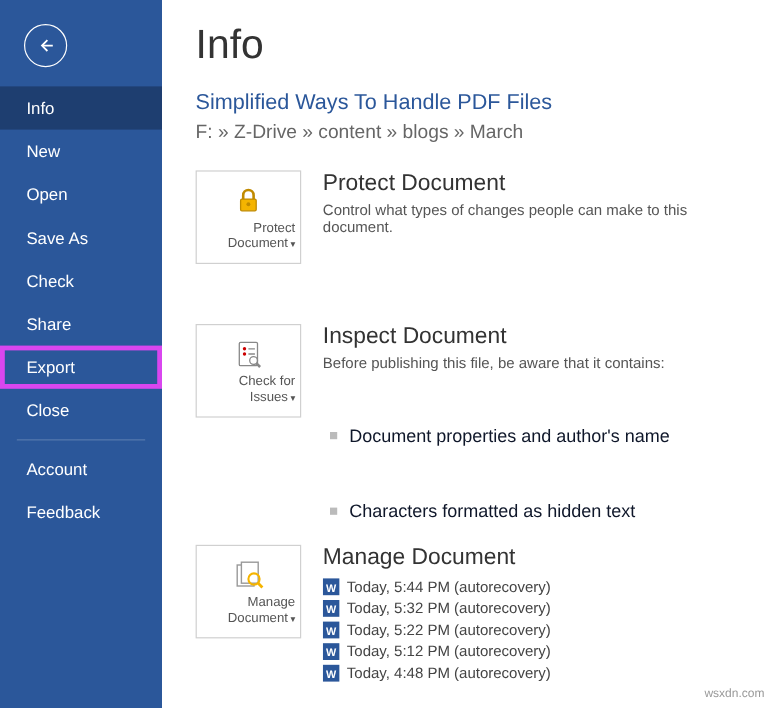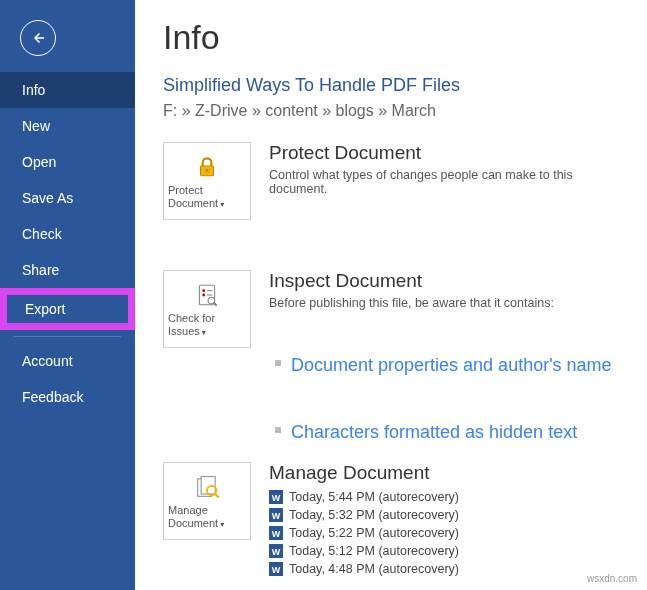--- a/index.html
+++ b/index.html
@@ -39,21 +39,21 @@
     .nav-item {
       padding: 10px 22px;
       cursor: pointer;
       font-size: 14px;
       color: #fff;
     }
     .nav-item.selected {
       background: #1e3e70;
     }
     .nav-item.highlight {
-      border: 7px solid #d946ef;
+      border: 4px solid #d946ef;
       padding: 6px 18px;
     }
     .nav-sep {
       border-top: 1px solid rgba(255,255,255,0.2);
       margin: 6px 14px;
     }
     .content {
       flex: 1;
       padding: 18px 22px 0 28px;
       overflow: hidden;
@@ -85,21 +85,21 @@
     .tile {
       width: 88px;
       height: 78px;
       border: 1px solid #d0d0d0;
       display: flex;
       flex-direction: column;
       align-items: center;
       justify-content: center;
       font-size: 11px;
       color: #555;
-      text-align: left;
+      text-align: right;
       cursor: pointer;
       position: relative;
       padding: 4px;
     }
     .tile .tile-icon { height: 30px; display:flex; align-items:center; justify-content:center; }
     .tile .tile-label { line-height: 1.2; margin-top: 2px; }
     .tile .caret { font-size: 8px; margin-left: 2px; }
     .section-body { flex: 1; }
     .section-heading {
       font-size: 19px;
@@ -109,22 +109,22 @@
     }
     .section-text {
       font-size: 12.5px;
       color: #555;
     }
     .bullets {
       margin-top: 6px;
       list-style: none;
     }
     .bullets li {
-      font-size: 18px;
-      color: #3b82f6;
+      font-size: 15px;
+      color: #0f172a;
       padding: 1px 0 1px 22px;
       position: relative;
       margin-top: 44px;
     }
     .bullets li::before {
       content: "";
       position: absolute;
       left: 6px; top: 6px;
       width: 6px; height: 6px;
       background: #bbb;
@@ -163,20 +163,21 @@
         <line x1="8" y1="12" x2="20" y2="12"></line>
       </svg>
     </div>
     <div class="nav-item selected">Info</div>
     <div class="nav-item">New</div>
     <div class="nav-item">Open</div>
     <div class="nav-item">Save As</div>
     <div class="nav-item">Check</div>
     <div class="nav-item">Share</div>
     <div class="nav-item highlight">Export</div>
+    <div class="nav-item">Close</div>
     <div class="nav-sep"></div>
     <div class="nav-item">Account</div>
     <div class="nav-item">Feedback</div>
   </nav>
 
   <main class="content">
     <h1 class="page-title">Info</h1>
     <div class="doc-title">Simplified Ways To Handle PDF Files</div>
     <div class="breadcrumb">F: » Z-Drive » content » blogs » March</div>
 

